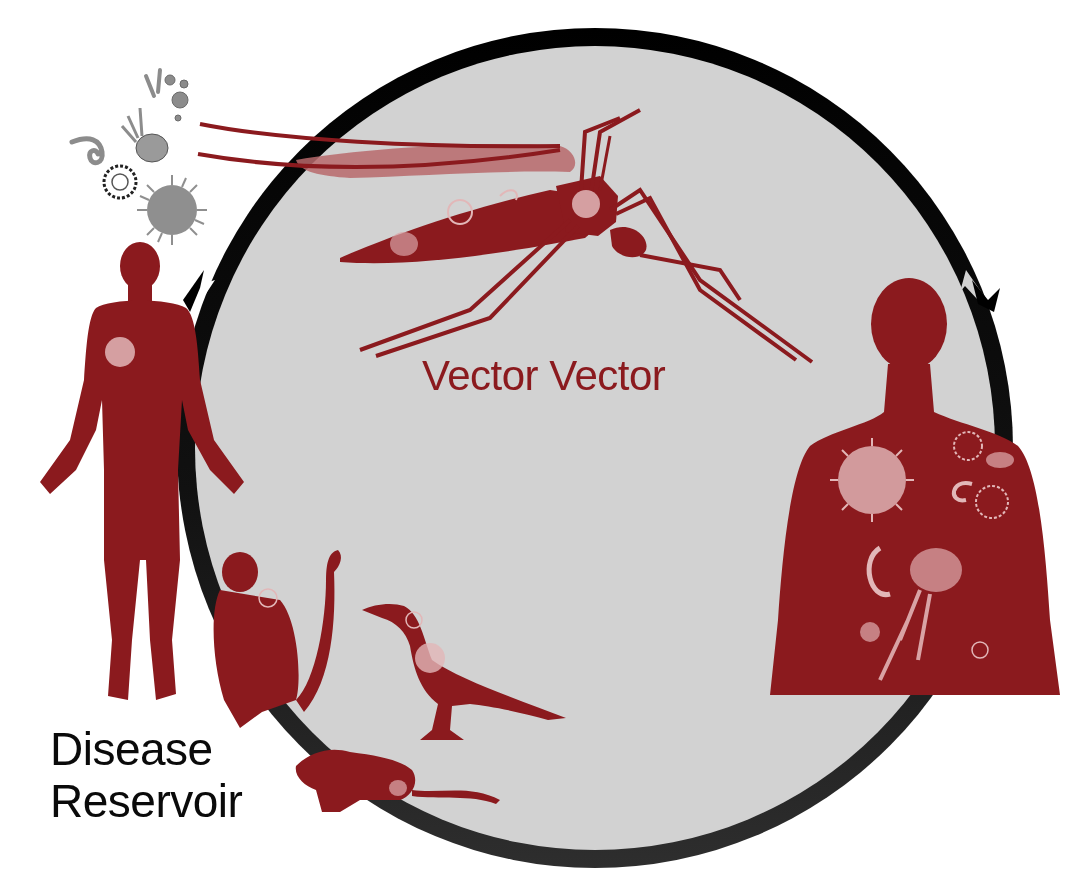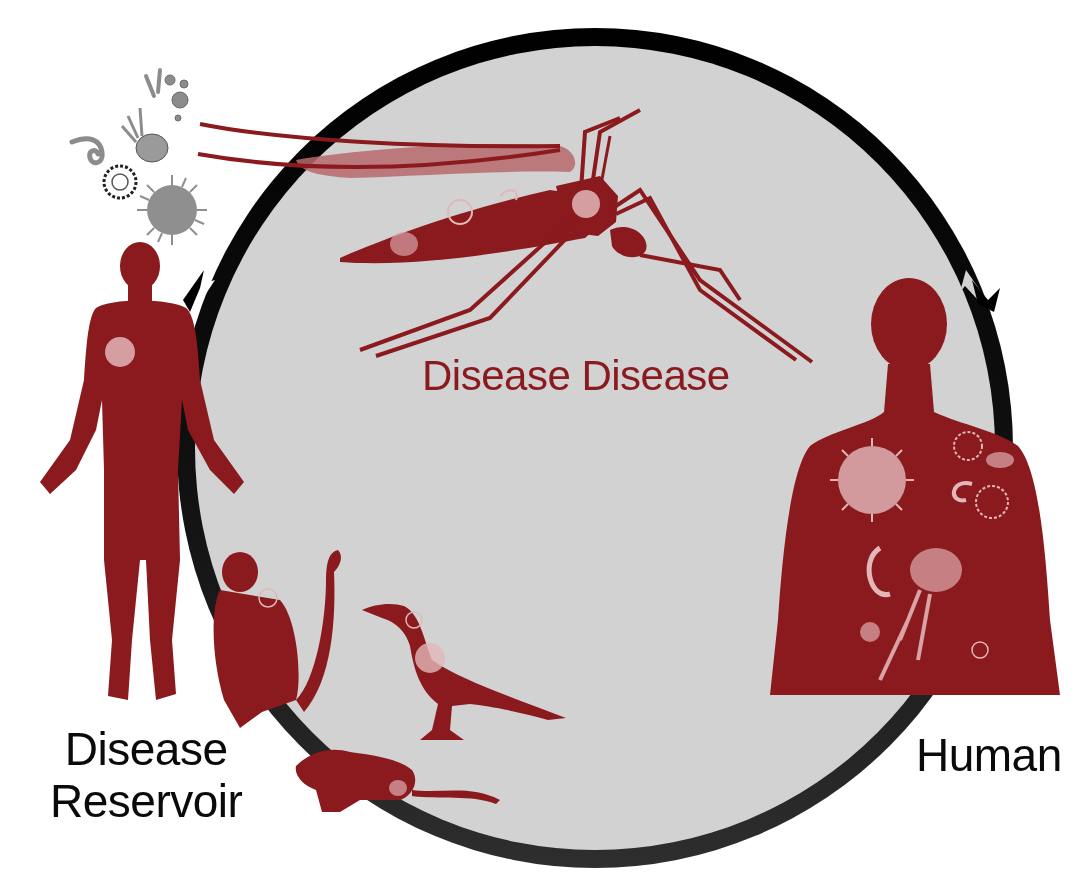--- a/index.html
+++ b/index.html
@@ -1,21 +1,21 @@
 <!DOCTYPE html>
 <html><head>
 <meta charset="utf-8">
 <style>
   html, body { margin: 0; padding: 0; background: #ffffff; }
   body { width: 1089px; height: 876px; overflow: hidden; position: relative; font-family: "Liberation Sans", sans-serif; }
   #stage { position: absolute; left: 0; top: 0; width: 1089px; height: 876px; }
   .label { position: absolute; font-family: "Liberation Sans", sans-serif; font-weight: 400; line-height: 1.12; letter-spacing: -0.5px; }
   .label-black { color: #0a0a0a; font-size: 46px; }
   .label-vector { color: #8b1a1e; font-size: 42px; left: 422px; top: 352px; white-space: nowrap; }
-  .label-reservoir { left: 50px; top: 724px; text-align: center; }
+  .label-reservoir { left: 50px; top: 724px; }
   .label-host { left: 916px; top: 730px; }
   .label span { display: block; }
 </style>
 </head>
 <body>
 
 <svg id="stage" viewBox="0 0 1089 876" width="1089" height="876" xmlns="http://www.w3.org/2000/svg">
   <defs>
     <linearGradient id="ringGrad" x1="0" y1="0" x2="0" y2="1">
       <stop offset="0" stop-color="#000"></stop>
@@ -154,23 +154,22 @@
     <path d="M972,484 C950,478 948,504 966,500" fill="none" stroke="#e2b7b8" stroke-width="4"></path>
     <path d="M880,548 C860,560 870,600 890,594" fill="none" stroke="#e2b7b8" stroke-width="5"></path>
     <ellipse cx="936" cy="570" rx="26" ry="22" fill="#d9a3a5" opacity="0.75"></ellipse>
     <path d="M920,590 L900,640 M930,594 L918,660 M908,620 L880,680" stroke="#d9a3a5" stroke-width="4"></path>
     <circle cx="870" cy="632" r="10" fill="#d9a3a5" opacity="0.75"></circle>
     <circle cx="980" cy="650" r="8" fill="none" stroke="#e2b7b8" stroke-width="1.5"></circle>
   </g>
 </svg>
 
 <div class="label label-vector">
-  <span>Disease Disease</span>
+  <span>Vector Vector</span>
 </div>
 
 <div class="label label-black label-reservoir">
   <span>Disease</span>
   <span>Reservoir</span>
 </div>
 
 <div class="label label-black label-host">
-  <span>Human</span>
 </div>
 
 </body></html>

